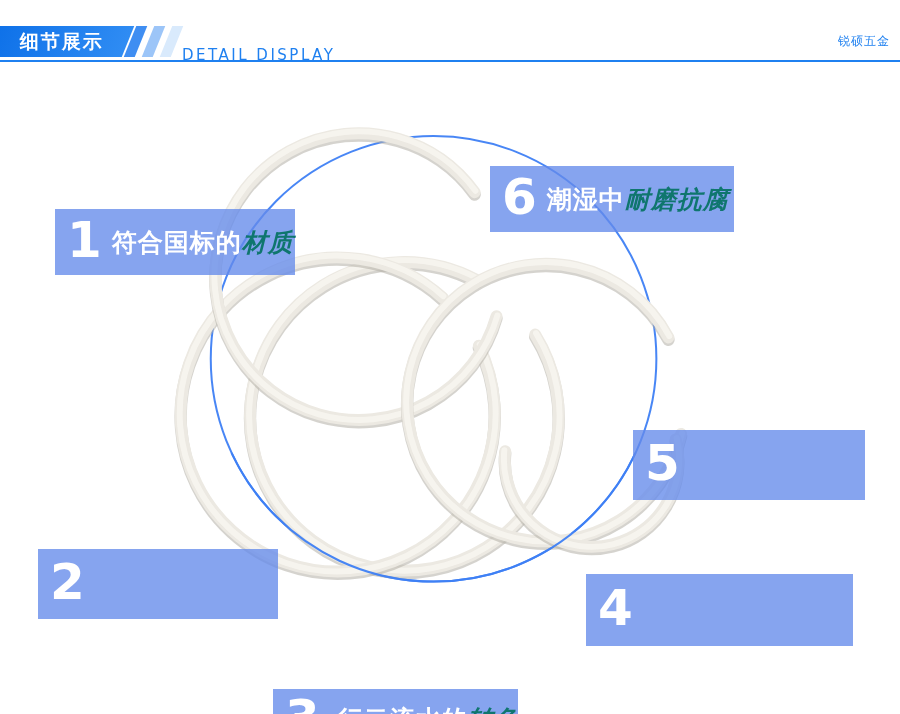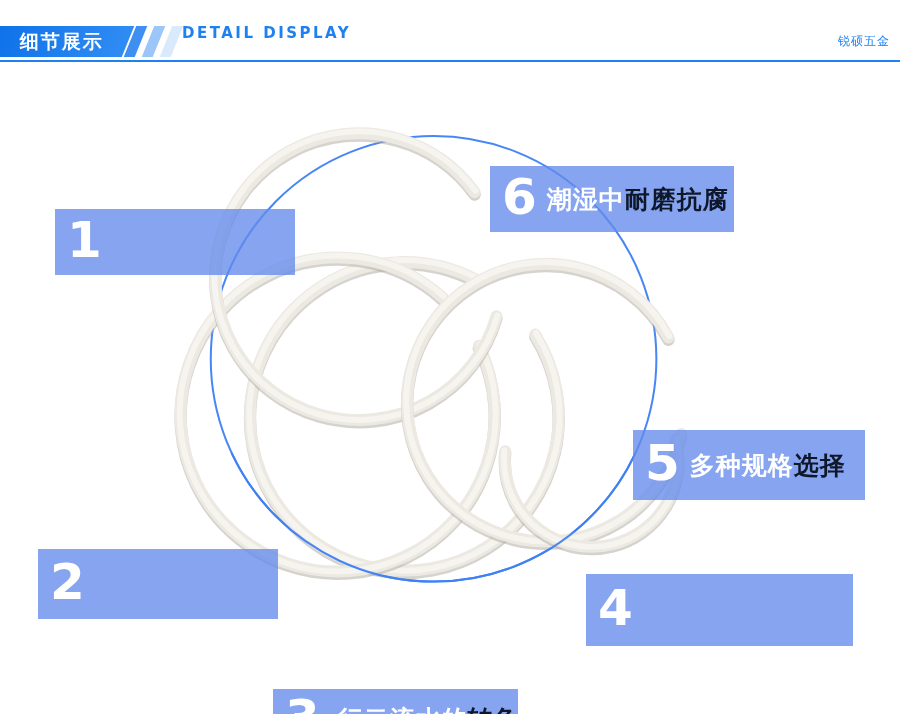--- a/index.html
+++ b/index.html
@@ -16,22 +16,22 @@
   }
   .hdr-badge span{
     transform:skewX(22deg);color:#fff;font-size:19px;font-weight:bold;
     letter-spacing:2px;white-space:nowrap;padding-left:10px;
   }
   .stripe{position:absolute;top:26px;height:31px;width:11px;transform:skewX(-22deg);}
   .s1{left:130px;background:#3f8ef2;}
   .s2{left:148px;background:#9cc5f8;}
   .s3{left:166px;background:#d9eafc;}
   .hdr-sub{
-    position:absolute;left:182px;top:24px;color:#1f80f0;font-size:15px;
-    font-weight:bold;letter-spacing:2.5px;white-space:nowrap;text-align:right;
+    position:absolute;left:182px;top:46px;color:#1f80f0;font-size:15px;
+    font-weight:normal;letter-spacing:2.5px;white-space:nowrap;text-align:right;
   }
   .hdr-brand{
     position:absolute;right:10px;top:33px;color:#1f80f0;font-size:12px;
     font-weight:500;letter-spacing:1px;white-space:nowrap;
   }
   .hdr-rule{position:absolute;left:0;right:0;top:60px;height:2px;background:#1f80f0;}
   
   .figure{position:absolute;left:0;top:62px;width:900px;height:652px;}
   .figure svg{position:absolute;left:0;top:0;}
   .blue-circle{fill:none;stroke:#3e80f4;stroke-width:2.2;opacity:.95;}
@@ -39,21 +39,21 @@
   .ring-main{fill:none;stroke:#ece9e2;stroke-width:13;stroke-linecap:round;}
   .ring-hi{fill:none;stroke:#f7f5f0;stroke-width:6.5;stroke-linecap:round;opacity:.9;}
   
   .callout{
     position:absolute;background:rgba(100,139,235,0.78);color:#fff;
     display:flex;align-items:center;padding:0 12px;box-sizing:border-box;
     white-space:nowrap;
   }
   .callout .num{font-size:50px;font-weight:600;line-height:1;margin-right:10px;margin-top:-4px;}
   .callout .txt{font-size:25px;font-weight:bold;letter-spacing:1px;}
-  .callout .hl{color:#0f172a;}
+  .callout .hl{color:#0f766e;font-style:italic;}
   .gapwide .num{margin-right:18px;}
   .c1{left:55px;top:147px;width:240px;height:66px;}
   .c2{left:38px;top:487px;width:240px;height:70px;}
   .c3{left:273px;top:627px;width:245px;height:61px;}
   .c4{left:586px;top:512px;width:267px;height:72px;}
   .c5{left:633px;top:368px;width:232px;height:70px;}
   .c6{left:490px;top:104px;width:244px;height:66px;}
 </style>
 </head>
 <body>
@@ -105,38 +105,38 @@
         <circle class="ring-shadow" cx="605" cy="498" r="95" pathLength="360" stroke-dasharray="200 160" transform="translate(0,2.5) rotate(-14 605 498)"></circle>
         <circle class="ring-main" cx="605" cy="498" r="95" pathLength="360" stroke-dasharray="200 160" transform="rotate(-14 605 498)"></circle>
         <circle class="ring-hi" cx="605" cy="497" r="96" pathLength="360" stroke-dasharray="200 160" transform="rotate(-14 605 497)"></circle>
       </g>
 
       <circle class="blue-circle" cx="432" cy="387" r="244" pathLength="360" stroke-dasharray="130 230" transform="rotate(25 432 387)"></circle>
     </svg>
 
     <div class="callout c1">
       <span class="num">1</span>
+      <span class="txt"><span>符合国标的</span><span class="hl">材质</span></span>
     </div>
 
     <div class="callout c2 gapwide">
       <span class="num">2</span>
     </div>
 
     <div class="callout c3 gapwide">
       <span class="num">3</span>
       <span class="txt"><span>行云流水的</span><span class="hl">转角</span></span>
     </div>
 
     <div class="callout c4 gapwide">
       <span class="num">4</span>
     </div>
 
     <div class="callout c5">
       <span class="num">5</span>
-      <span class="txt"><span>多种规格</span><span class="hl">选择</span></span>
     </div>
 
     <div class="callout c6">
       <span class="num">6</span>
       <span class="txt"><span>潮湿中</span><span class="hl">耐磨抗腐</span></span>
     </div>
   </div>
 
 </div>
 

